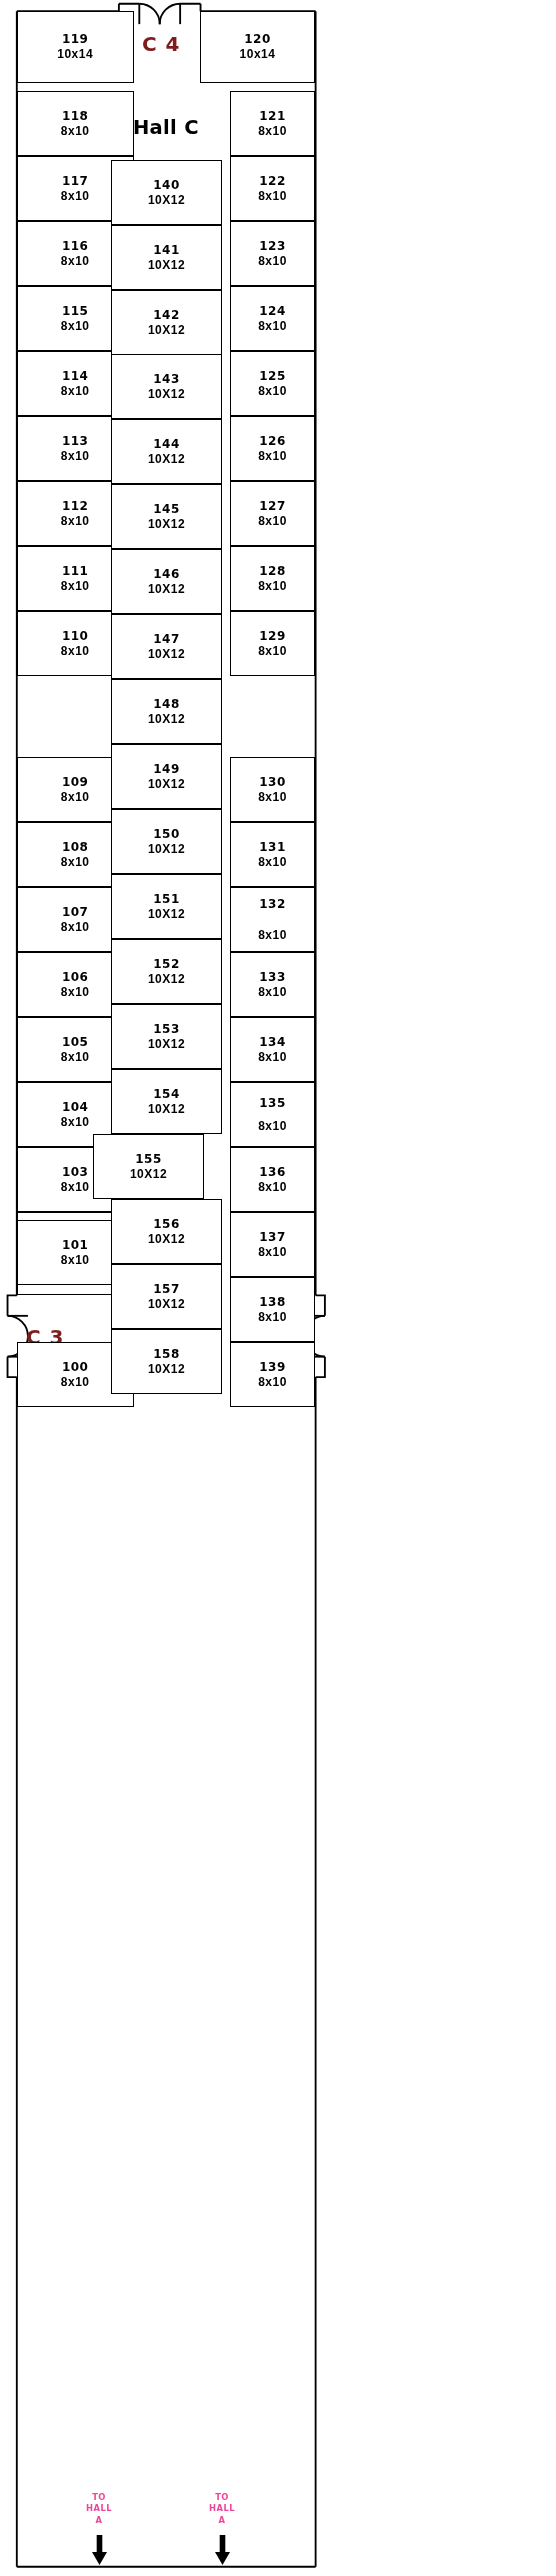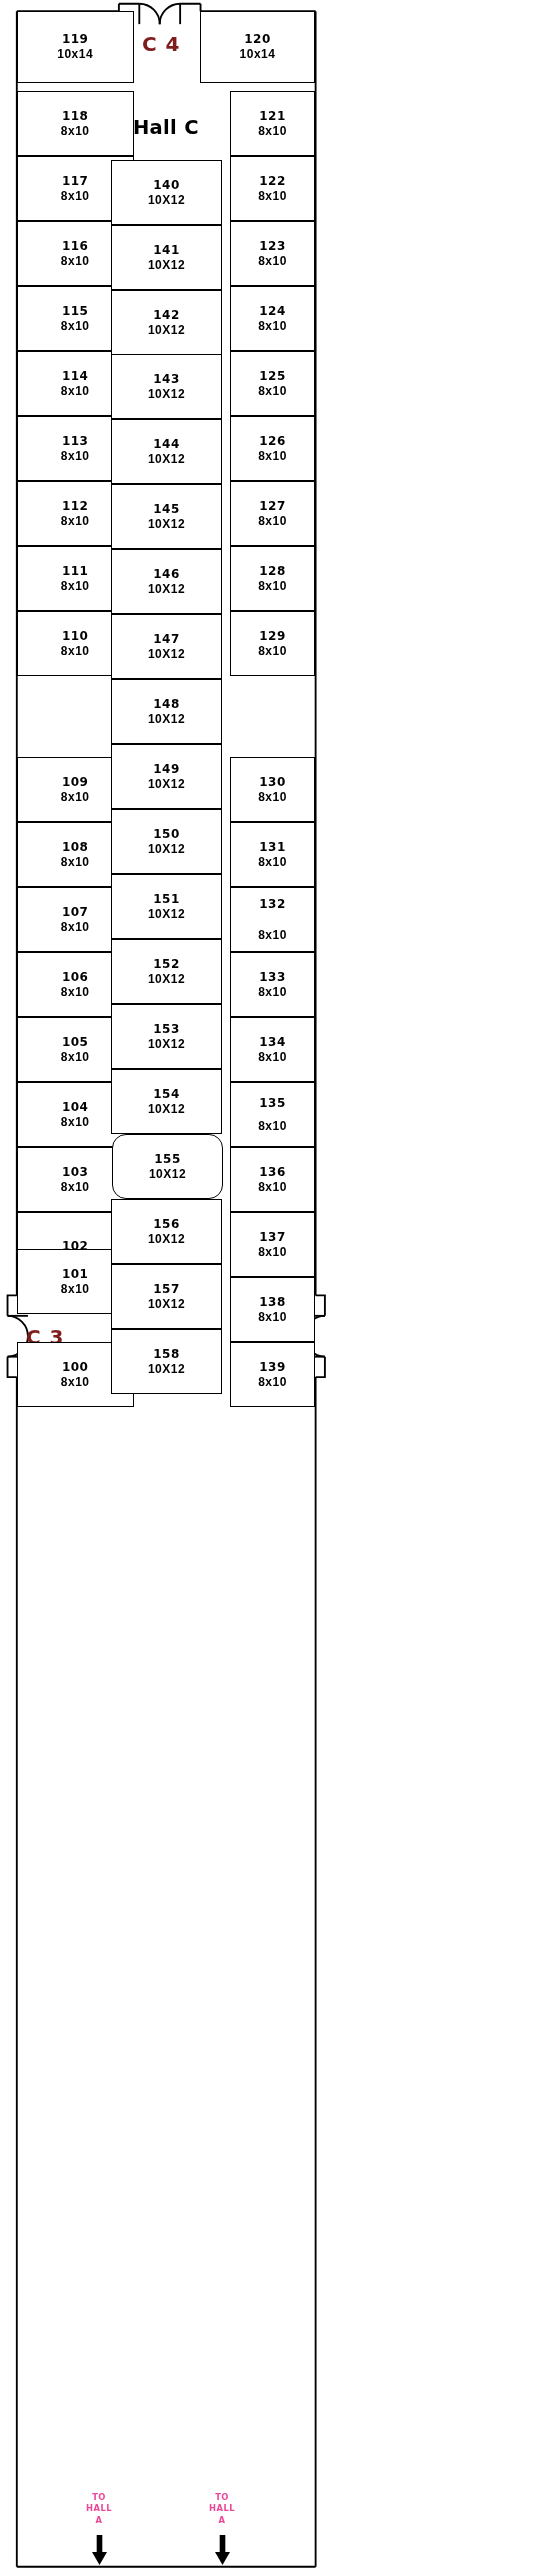--- a/index.html
+++ b/index.html
@@ -238,21 +238,21 @@
       <div class="size">8x10</div>
     </div>
     <div class="booth" style="left: 16.7px; top: 1147px; width: 117px; height: 65px;">
       <div class="num">103</div>
       <div class="size">8x10</div>
     </div>
     <div class="booth" style="left: 16.7px; top: 1212px; width: 117px; height: 83px;">
       <div class="num">102</div>
       <div class="size">8x10</div>
     </div>
-    <div class="booth" style="left: 16.7px; top: 1249px; width: 117px; height: 65px;">
+    <div class="booth" style="left: 16.7px; top: 1220px; width: 117px; height: 65px;">
       <div class="num">101</div>
       <div class="size">8x10</div>
     </div>
     <div class="booth" style="left: 16.7px; top: 1342px; width: 117px; height: 65px;">
       <div class="num">100</div>
       <div class="size">8x10</div>
     </div>
     <div class="booth" style="left: 230px; top: 91px; width: 85px; height: 65px;">
       <div class="num">121</div>
       <div class="size">8x10</div>
@@ -382,21 +382,21 @@
       <div class="size">10X12</div>
     </div>
     <div class="booth" style="left: 111px; top: 1004px; width: 111px; height: 65px;">
       <div class="num">153</div>
       <div class="size">10X12</div>
     </div>
     <div class="booth" style="left: 111px; top: 1069px; width: 111px; height: 65px;">
       <div class="num">154</div>
       <div class="size">10X12</div>
     </div>
-    <div class="booth" style="left: 112px; top: 1134px; width: 111px; height: 65px; border-radius: 14px;">
+    <div class="booth" style="left: 93px; top: 1134px; width: 111px; height: 65px;">
       <div class="num">155</div>
       <div class="size">10X12</div>
     </div>
     <div class="booth" style="left: 111px; top: 1199px; width: 111px; height: 65px;">
       <div class="num">156</div>
       <div class="size">10X12</div>
     </div>
     <div class="booth" style="left: 111px; top: 1264px; width: 111px; height: 65px;">
       <div class="num">157</div>
       <div class="size">10X12</div>

